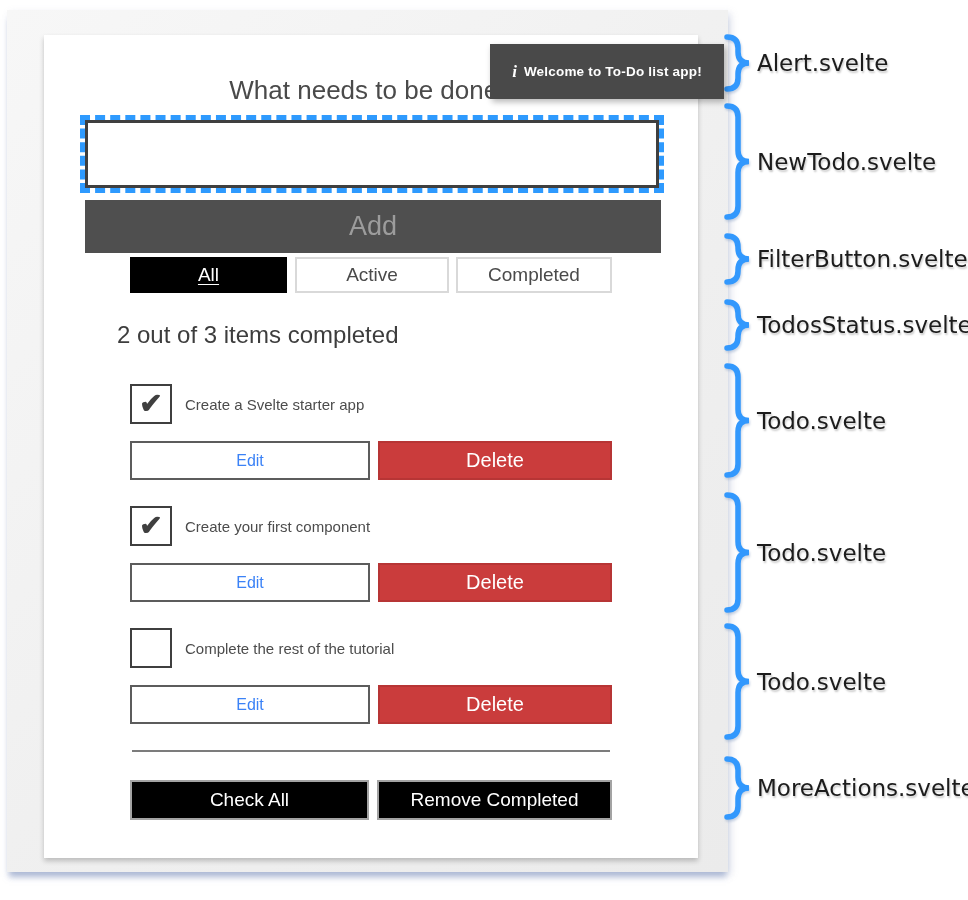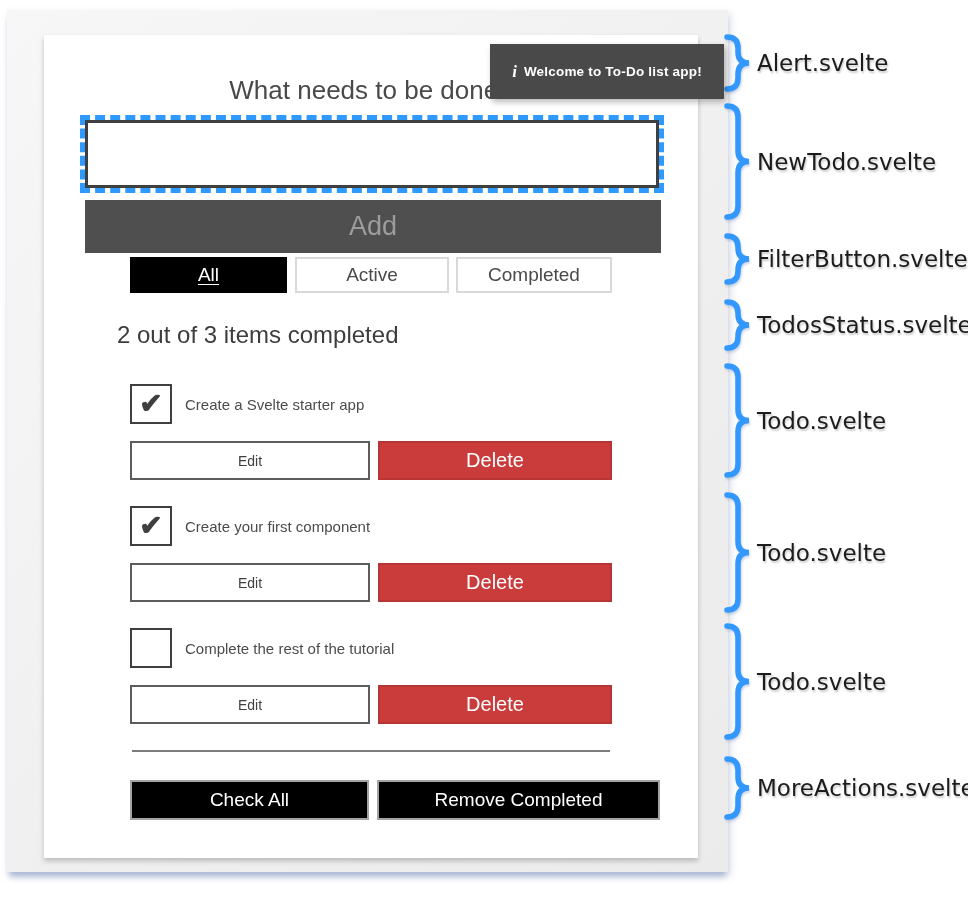--- a/index.html
+++ b/index.html
@@ -42,34 +42,34 @@
   .filter-active { left:251px; width:154px; background:#fff; border:2px solid #d9d9d9; color:#4a4a4a; }
   .filter-completed { left:412px; width:156px; background:#fff; border:2px solid #d9d9d9; color:#4a4a4a; }
 
   .status { position:absolute; left:73px; top:286px; font-size:24px; font-weight:normal; color:#3d3d3d; }
 
   .checkbox { position:absolute; left:86px; width:42px; height:40px; background:#fff;
     border:2px solid #3f3f3f; display:flex; align-items:center; justify-content:center;
     font-size:28px; font-weight:bold; color:#3f3f3f; cursor:pointer; line-height:1; }
   .todo-label { position:absolute; left:141px; font-size:15px; color:#4c4c4c; }
   .edit-btn { position:absolute; left:86px; width:240px; height:39px; background:#fff;
-    border:2px solid #5c5c5c; color:#404040; font-size:14px; }
+    border:2px solid #5c5c5c; color:#3b82f6; font-size:16px; }
   .delete-btn { position:absolute; left:334px; width:234px; height:39px; background:#ca3c3c;
     border:2px solid #b73535; color:#fff; font-size:20px; }
 
   .cb-1 { top:349px; } .lbl-1 { top:361px; } .edit-1 { top:406px; } .del-1 { top:406px; }
   .cb-2 { top:471px; } .lbl-2 { top:483px; } .edit-2 { top:528px; } .del-2 { top:528px; }
   .cb-3 { top:593px; } .lbl-3 { top:605px; } .edit-3 { top:650px; } .del-3 { top:650px; }
 
   .divider { position:absolute; left:88px; top:715px; width:478px; height:2px; background:#7c7c7c; }
 
   .more-btn { position:absolute; top:745px; height:40px; background:#000; color:#fff;
     border:2px solid #a3a3a3; font-size:19px; }
   .check-all { left:86px; width:239px; }
-  .remove-completed { left:333px; width:283px; }
+  .remove-completed { left:333px; width:235px; }
 
   
   #annotations { position:absolute; left:723px; top:0; width:245px; height:900px; }
   .annotation { position:absolute; left:0; }
   .annotation svg { display:block; filter:drop-shadow(1px 2px 1px rgba(110,140,185,.35)); }
   .ann-label { position:absolute; left:34px; white-space:nowrap; line-height:28px;
     font-family:"DejaVu Sans", sans-serif; font-size:23px; color:#1c1c1c;
     text-shadow:1px 2px 2px rgba(0,0,0,.22); }
 </style>
 </head>

